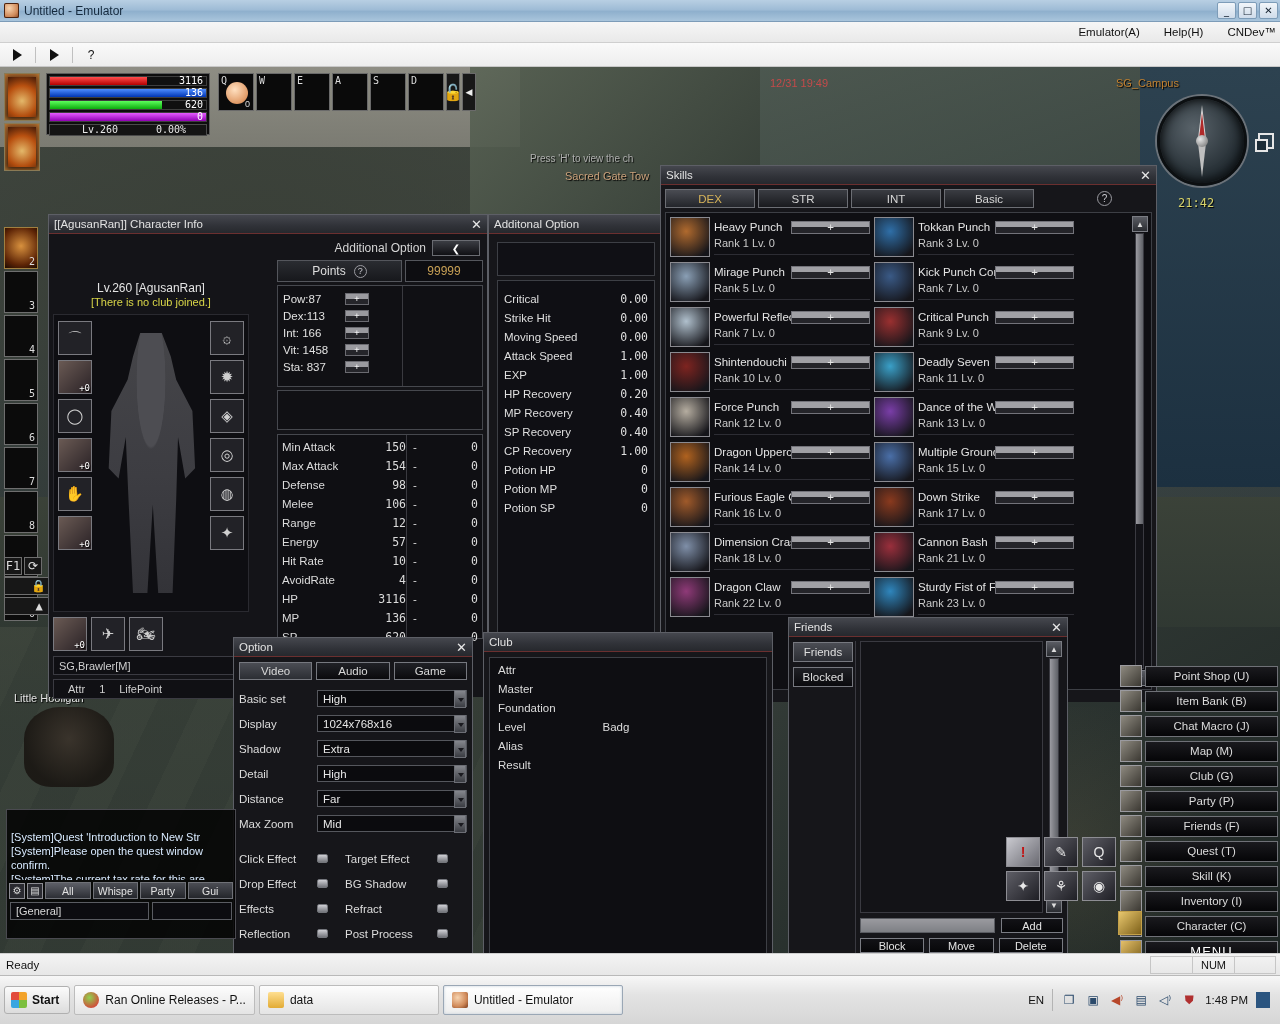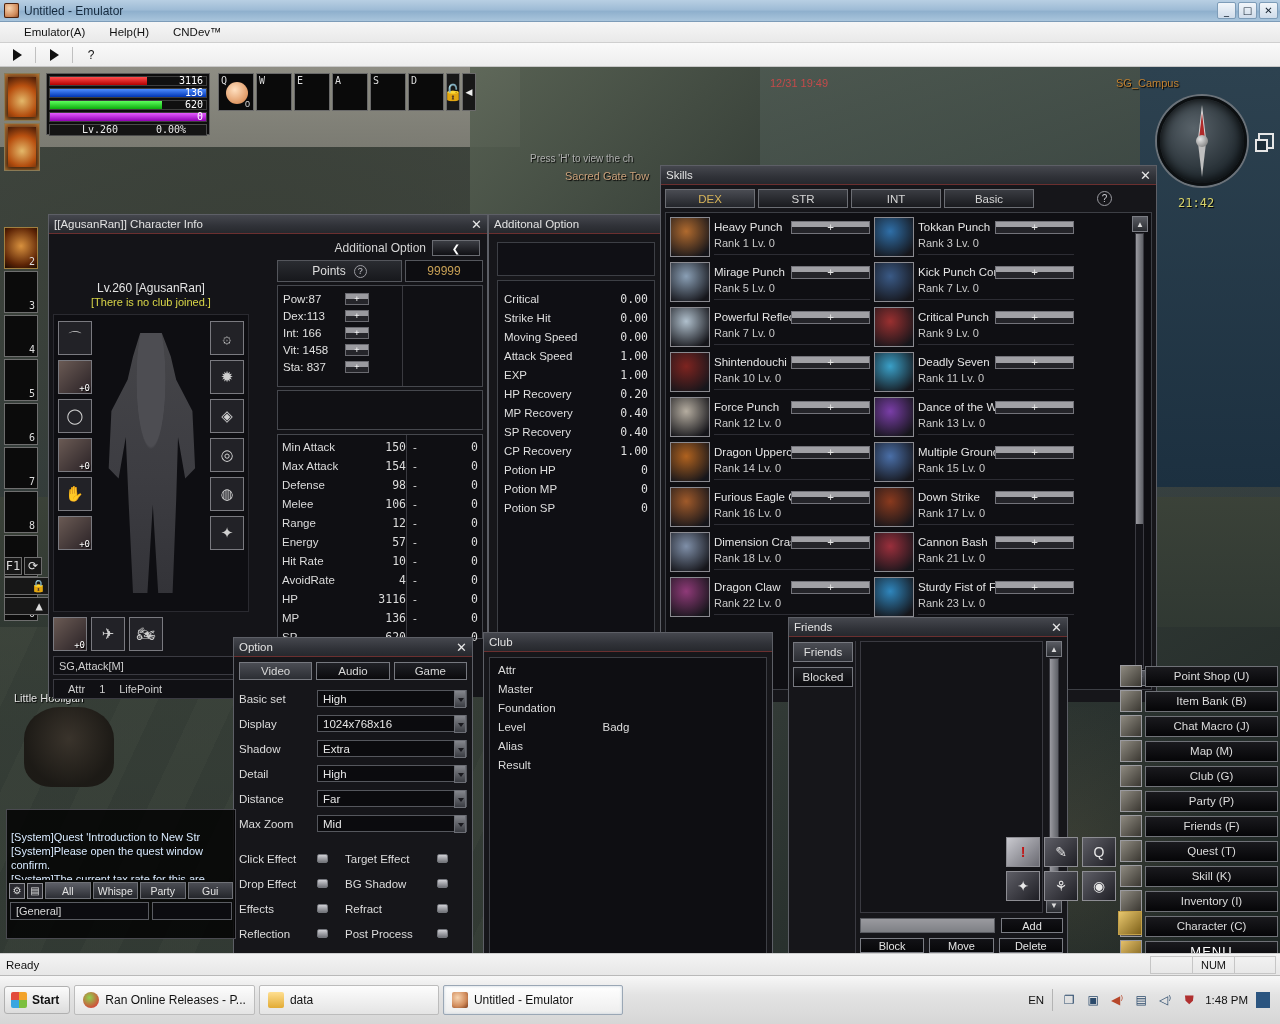--- a/index.html
+++ b/index.html
@@ -23,21 +23,21 @@
   .winbtns{ position:absolute; right:2px; top:2px; display:flex; gap:2px;}
   .winbtn{ width:19px;height:17px;
     background:linear-gradient(to bottom,#f2f6fa,#cfdcea);
     border:1px solid #7d9cb8; border-radius:2px;
     font-size:10px; color:#12202e; display:flex;align-items:center;justify-content:center;
     font-family:"DejaVu Sans", sans-serif;}
   #menubar{
     position:absolute; left:0; top:22px; width:1280px; height:21px;
     background:linear-gradient(to bottom,#f6f6f6,#e9e9e9);
     border-bottom:1px solid #cfcfcf;
-    display:flex; align-items:center; padding-left:20px; gap:16px;
+    display:flex; align-items:center; padding-left:20px; gap:16px;justify-content:flex-end;
   }
   #menubar .mi{ font-size:11.5px; color:#111; padding:2px 4px; }
   #toolbar{
     position:absolute; left:0; top:43px; width:1280px; height:24px;
     background:linear-gradient(to bottom,#fafafa,#ededed);
     border-bottom:1px solid #c8c8c8;
     display:flex; align-items:center; padding-left:6px; gap:2px;
   }
   .tb-sep{ width:1px;height:16px;background:#c0c0c0; margin:0 5px;}
   .tb-btn{ width:22px;height:20px;display:flex;align-items:center;justify-content:center;
@@ -558,21 +558,21 @@
               <div class="eq">✦</div>
             </div>
           </div>
           <div class="ci-botslots">
             <div class="eq has">
                 <span class="plus">+0</span>
               </div>
             <div class="eq">✈</div>
             <div class="eq">🏍</div>
           </div>
-          <div class="ci-jobline">SG,Attack[M]</div>
+          <div class="ci-jobline">SG,Brawler[M]</div>
           <div class="ci-attrline">
             <span>Attr</span>
             <span>1</span>
             <span>LifePoint</span>
           </div>
         </div>
         <div class="ci-right">
           <div class="pts-row">
             <div class="pts-box">
               <span>Points</span>

